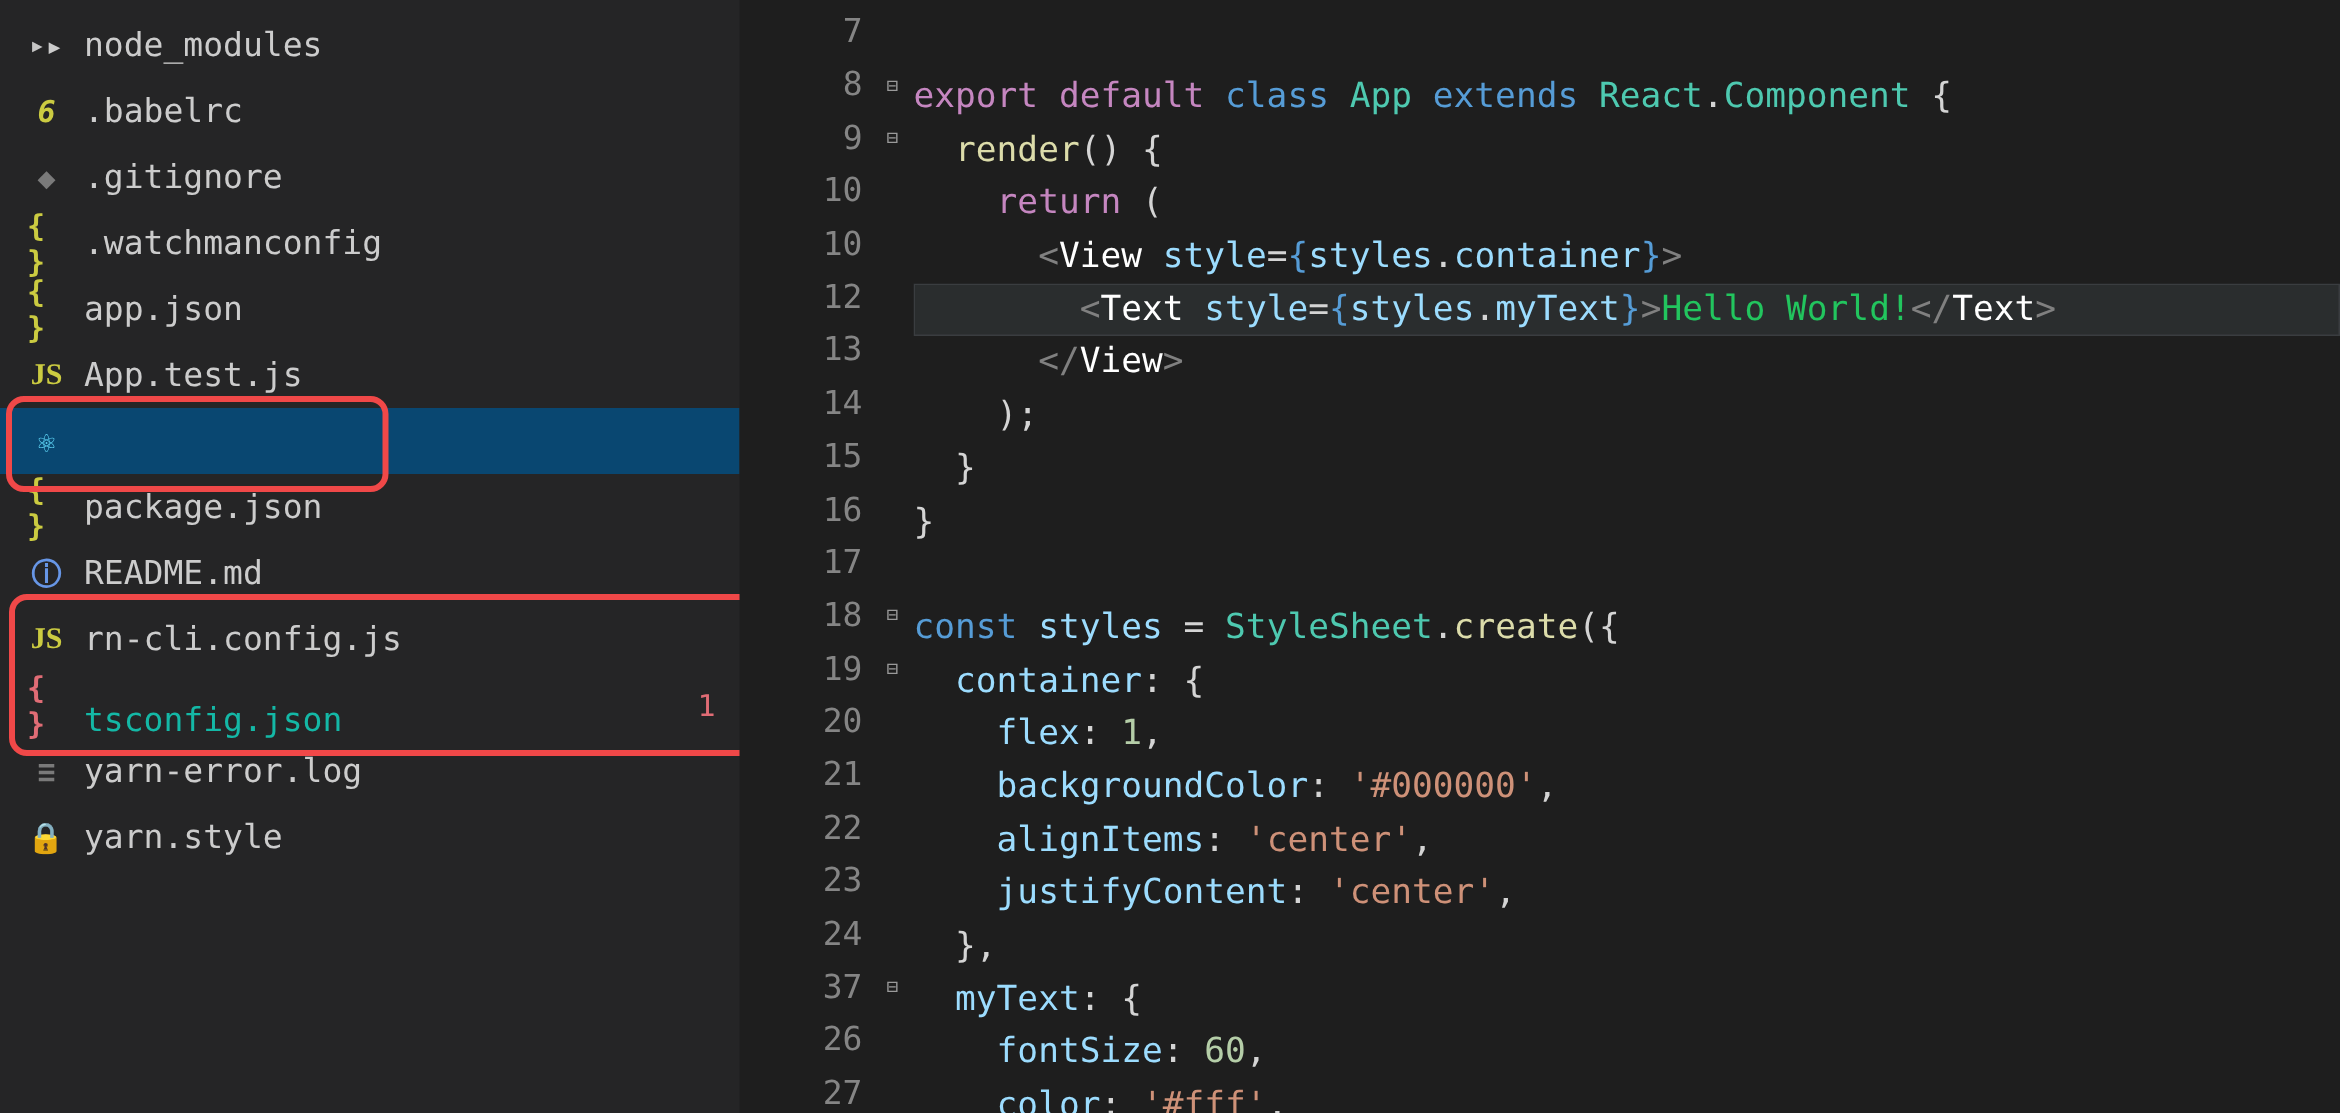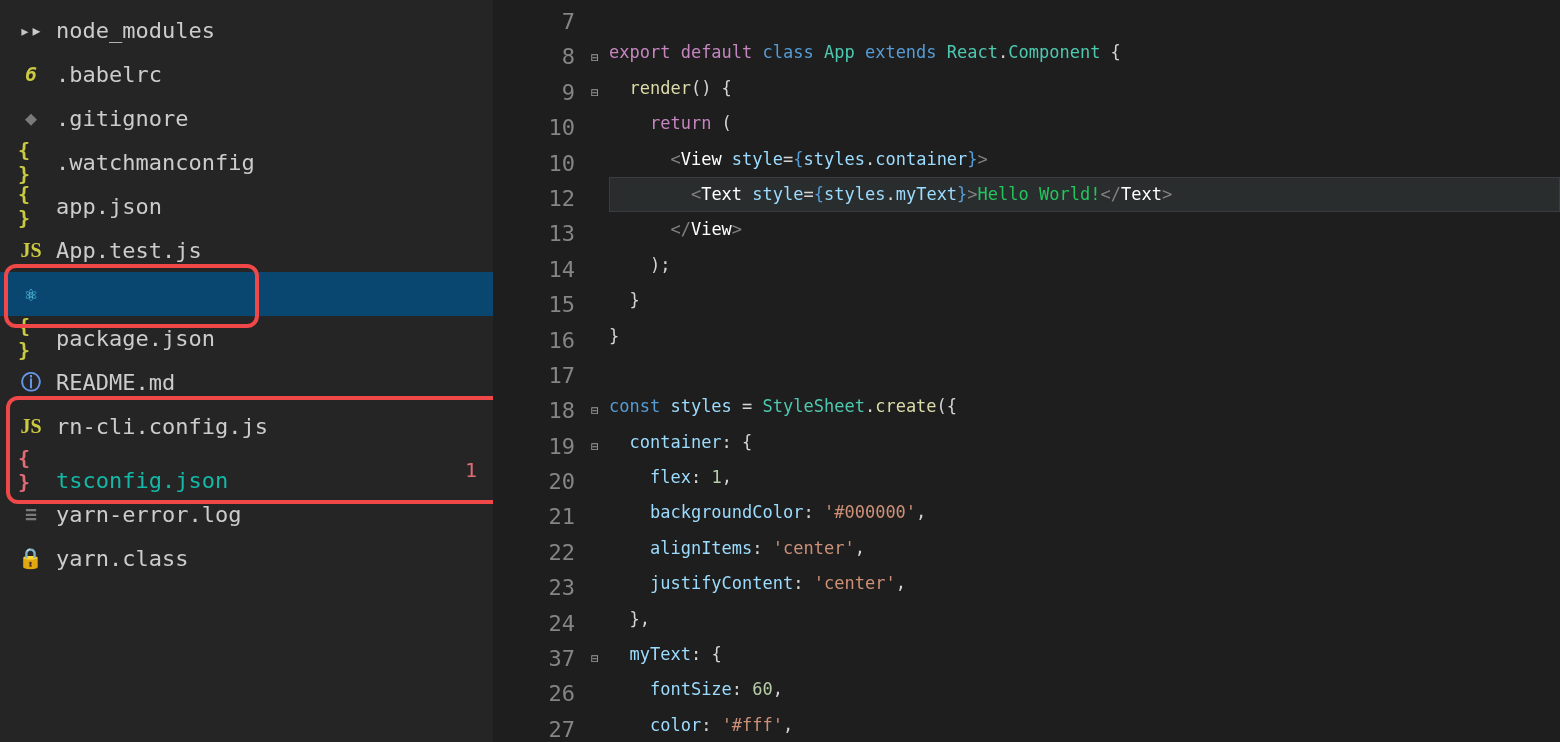--- a/index.html
+++ b/index.html
@@ -84,24 +84,24 @@
   .gutter div { height:35.4px; line-height:35.4px; }
   .foldcol {
     width:28px;
     color:#9a9a9a;
     font-size:13px;
     padding-top:4px;
   }
   .foldcol div { height:35.4px; display:flex; align-items:center; justify-content:center; }
   .code {
     flex:1;
-    padding-top:0;
+    padding-top:12px;
     line-height:35.4px;
     white-space:pre;
-    font-size:17px;
+    font-size:23px;
     position:relative;
   }
   .codeline { height:35.4px; display:block; }
   .codeline.cur { background:#2a2d2e; box-shadow: inset 0 0 0 1px #3a3d40; }
 
   .tk-kw { color:#c586c0; }
   .tk-mod { color:#569cd6; }
   .tk-type { color:#4ec9b0; }
   .tk-fn { color:#dcdcaa; }
   .tk-var { color:#9cdcfe; }
@@ -160,21 +160,21 @@
         <span class="icon-slot icon-json-red">{ }</span>
         <span class="label">tsconfig.json</span>
         <span class="badge">1</span>
       </div>
       <div class="file-row">
         <span class="icon-slot icon-log">≡</span>
         <span class="label">yarn-error.log</span>
       </div>
       <div class="file-row">
         <span class="icon-slot icon-lock">🔒</span>
-        <span class="label">yarn.class</span>
+        <span class="label">yarn.style</span>
       </div>
     </div>
   <div class="hl-box-red" id="hl1"></div>
   <div class="hl-box-red" id="hl2"></div>
 </div>
 
 <div class="editor">
   <div class="gutter" id="gutter">
       <div>7</div>
       <div>8</div>

